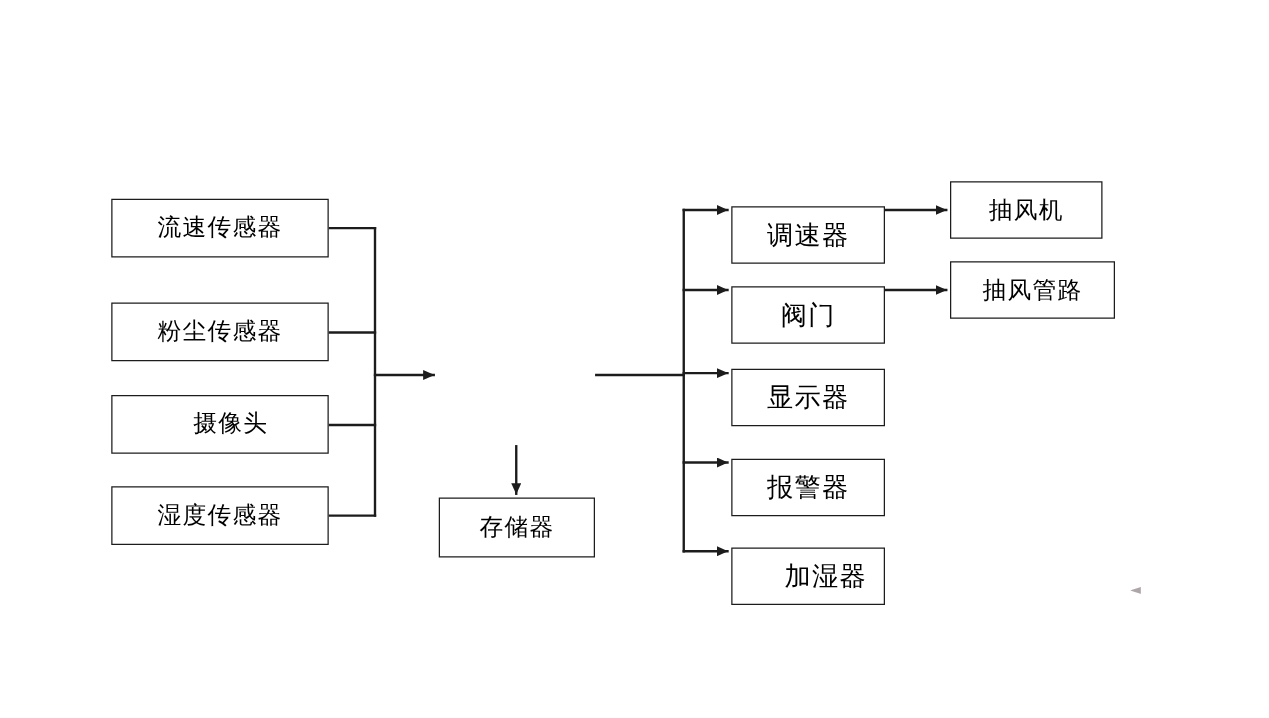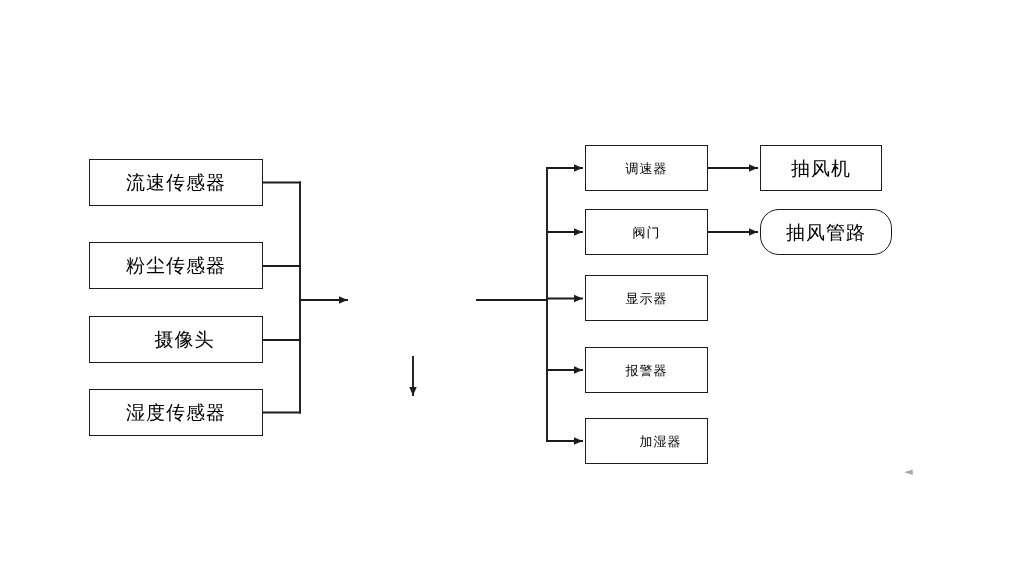--- a/index.html
+++ b/index.html
@@ -72,21 +72,22 @@
     width: 125px;
     height: 48px;
     font-size: 19px;
   }
 
   
   .actuator {
     left: 585px;
     width: 123px;
     height: 46px;
-    font-size: 13px;
+    font-size: 21px;
+    margin-top: 20px;
   }
   #node-governor { top: 145px; }
   #node-valve    { top: 209px; }
   #node-display  { top: 275px; }
   #node-alarm    { top: 347px; }
   #node-humidifier { top: 418px; padding-left: 28px; }
 
   
   #node-exhaust-fan {
     left: 760px;
@@ -94,21 +95,20 @@
     width: 122px;
     height: 46px;
     font-size: 19px;
   }
   #node-exhaust-duct {
     left: 760px;
     top: 209px;
     width: 132px;
     height: 46px;
     font-size: 19px;
-    border-radius: 19px;
   }
 
   #stray-mark {
     position: absolute;
     left: 904px;
     top: 468px;
     width: 9px;
     height: 8px;
     color: #9a8f96;
     font-size: 11px;
@@ -167,20 +167,23 @@
 
   <div class="node sensor" id="node-camera">
     <span class="label">摄像头</span>
   </div>
 
   <div class="node sensor" id="node-humidity-sensor">
     <span class="label">湿度传感器</span>
   </div>
 
 
+  <div class="node" id="node-storage">
+    <span class="label">存储器</span>
+  </div>
 
   <div class="node actuator" id="node-governor">
     <span class="label">调速器</span>
   </div>
 
   <div class="node actuator" id="node-valve">
     <span class="label">阀门</span>
   </div>
 
   <div class="node actuator" id="node-display">

